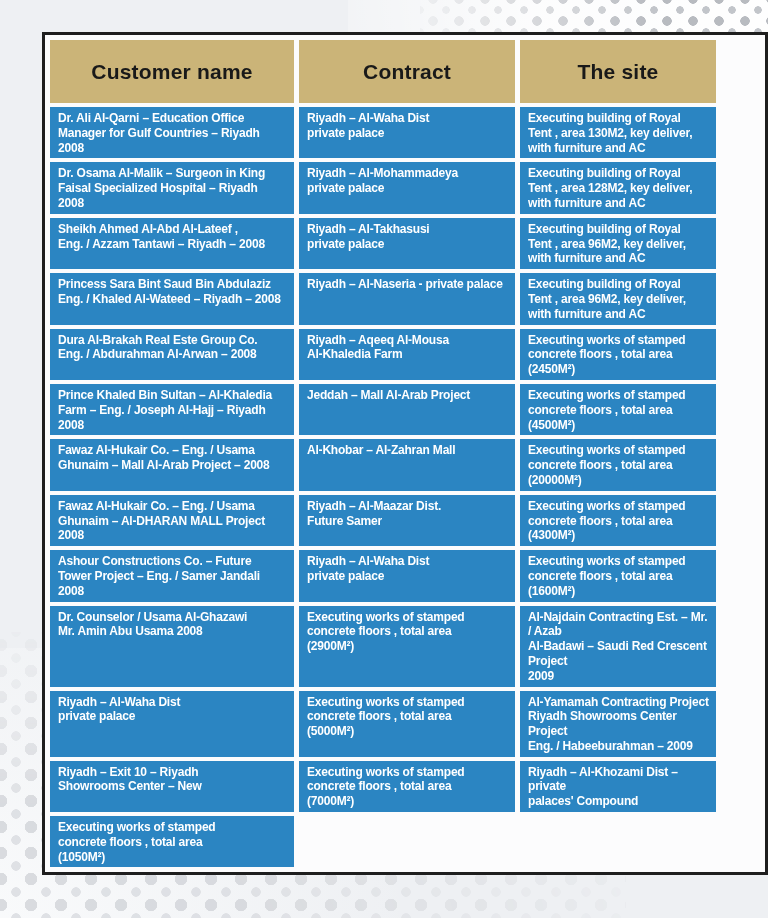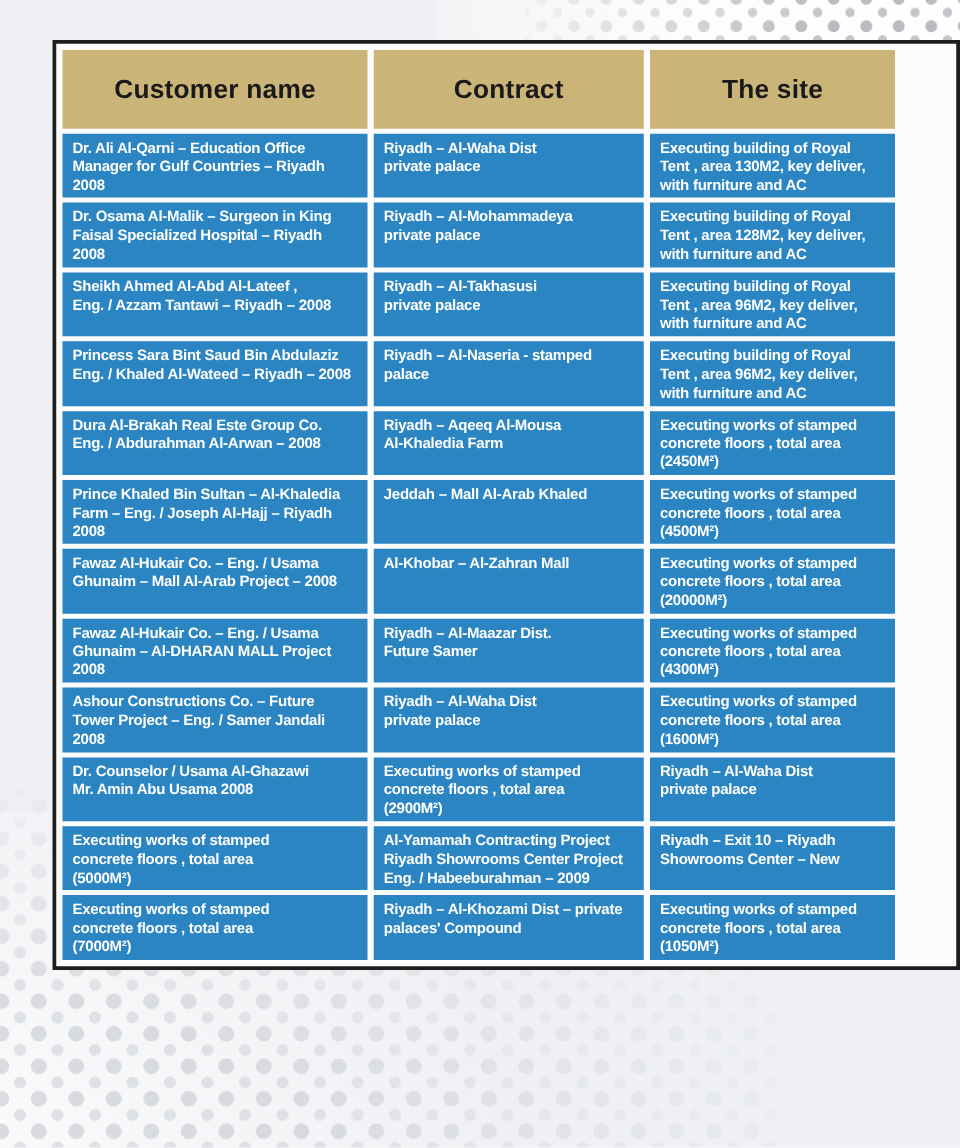--- a/index.html
+++ b/index.html
@@ -124,37 +124,37 @@
   <div class="td">Sheikh Ahmed Al-Abd Al-Lateef ,
 Eng. / Azzam Tantawi – Riyadh – 2008</div>
   <div class="td">Riyadh – Al-Takhasusi
 private palace</div>
   <div class="td">Executing building of Royal
 Tent , area 96M2, key deliver,
 with furniture and AC</div>
 
   <div class="td">Princess Sara Bint Saud Bin Abdulaziz
 Eng. / Khaled Al-Wateed – Riyadh – 2008</div>
-  <div class="td">Riyadh – Al-Naseria - stamped palace</div>
+  <div class="td">Riyadh – Al-Naseria - private palace</div>
   <div class="td">Executing building of Royal
 Tent , area 96M2, key deliver,
 with furniture and AC</div>
 
   <div class="td">Dura Al-Brakah Real Este Group Co.
 Eng. / Abdurahman Al-Arwan – 2008</div>
   <div class="td">Riyadh – Aqeeq Al-Mousa
 Al-Khaledia Farm</div>
   <div class="td">Executing works of stamped
 concrete floors , total area
 (2450M²)</div>
 
   <div class="td">Prince Khaled Bin Sultan – Al-Khaledia
 Farm – Eng. / Joseph Al-Hajj – Riyadh
 2008</div>
-  <div class="td">Jeddah – Mall Al-Arab Khaled</div>
+  <div class="td">Jeddah – Mall Al-Arab Project</div>
   <div class="td">Executing works of stamped
 concrete floors , total area
 (4500M²)</div>
 
   <div class="td">Fawaz Al-Hukair Co. – Eng. / Usama
 Ghunaim – Mall Al-Arab Project – 2008</div>
   <div class="td">Al-Khobar – Al-Zahran Mall</div>
   <div class="td">Executing works of stamped
 concrete floors , total area
 (20000M²)</div>
@@ -176,20 +176,23 @@
   <div class="td">Executing works of stamped
 concrete floors , total area
 (1600M²)</div>
 
   <div class="td">Dr. Counselor / Usama Al-Ghazawi
 Mr. Amin Abu Usama 2008</div>
   <div class="td">Executing works of stamped
 concrete floors , total area
 (2900M²)</div>
 
+  <div class="td">Al-Najdain Contracting Est. – Mr. / Azab
+Al-Badawi – Saudi Red Crescent Project
+2009</div>
   <div class="td">Riyadh – Al-Waha Dist
 private palace</div>
   <div class="td">Executing works of stamped
 concrete floors , total area
 (5000M²)</div>
 
   <div class="td">Al-Yamamah Contracting Project
 Riyadh Showrooms Center Project
 Eng. / Habeeburahman – 2009</div>
   <div class="td">Riyadh – Exit 10 – Riyadh

